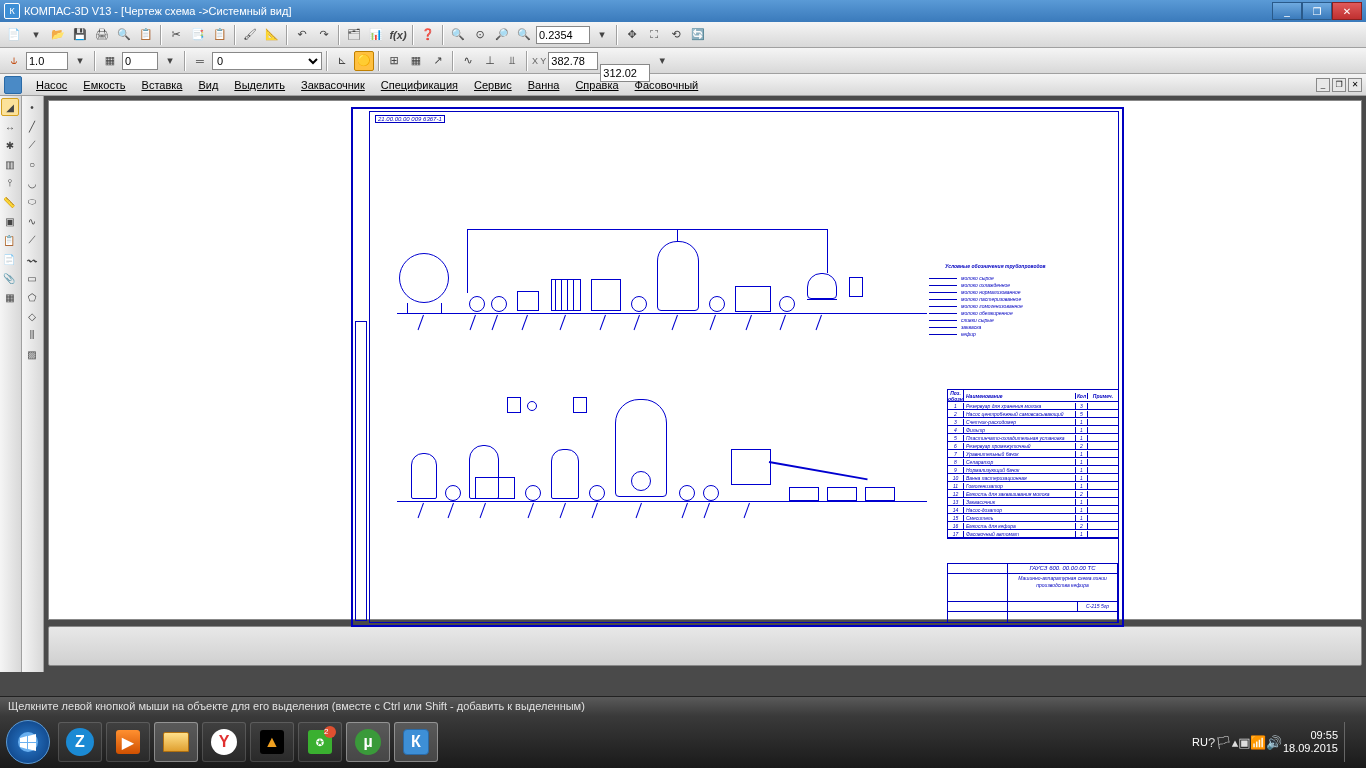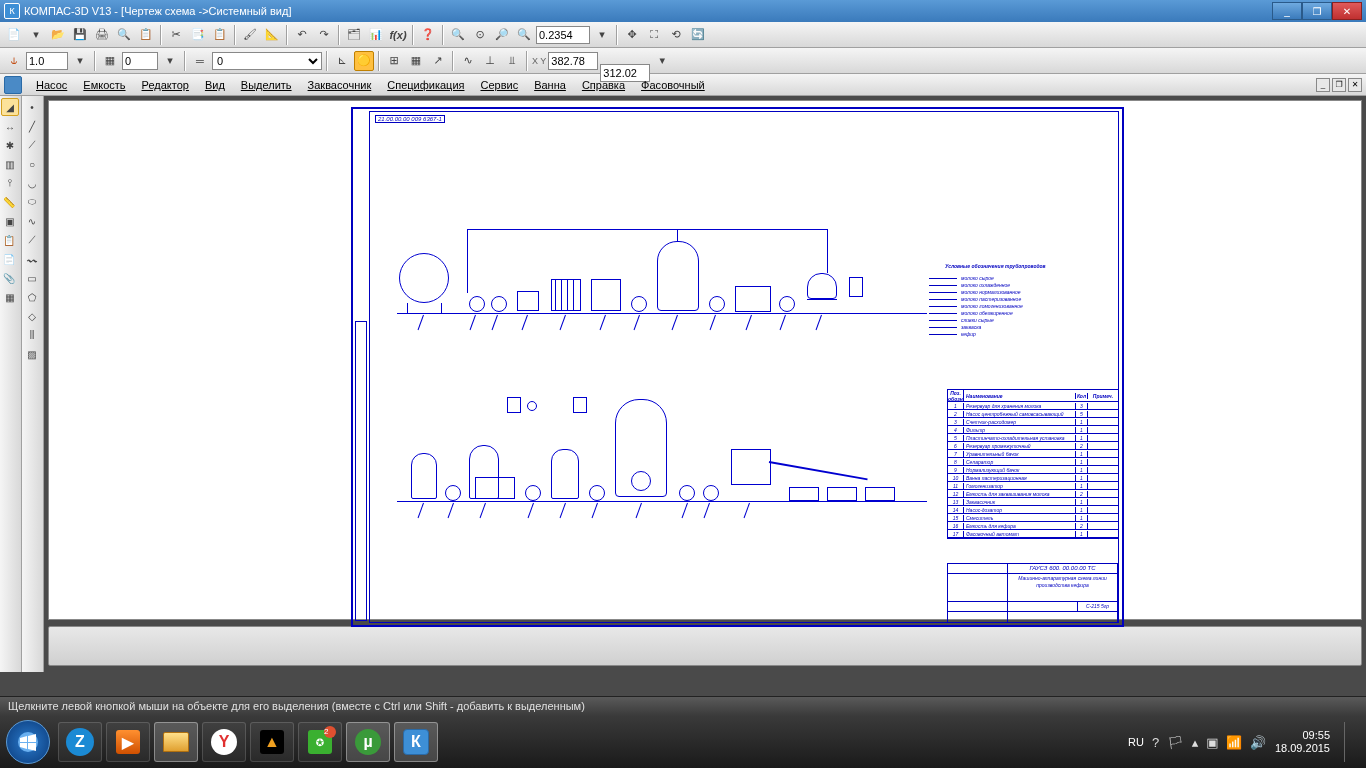--- a/index.html
+++ b/index.html
@@ -47,21 +47,21 @@
 
 
 .statusbar { position:absolute; bottom: 52px; left:0; right:0; height: 20px; background: linear-gradient(#5a5a5a,#3a3a3a); color:#e0e0e0; font-size: 11px; padding: 3px 8px; border-top:1px solid #222;}
 
 
 .taskbar { position:absolute; bottom:0; left:0; right:0; height:52px; background: linear-gradient(#3a3a3a, #1a1a1a); display:flex; align-items:center; padding: 0 6px; }
 .start-btn { width:44px; height:44px; border-radius:50%; background: radial-gradient(#2a7acb,#0a3a7a); border:1px solid #5a9ad6; display:flex;align-items:center;justify-content:center; cursor:pointer; margin-right:6px;}
 .start-btn svg { width:24px; height:24px;}
 .task-icon { width:44px; height:40px; border:1px solid rgba(255,255,255,.15); border-radius:3px; margin:0 2px; display:flex;align-items:center;justify-content:center; cursor:pointer; background: rgba(255,255,255,.05);}
 .task-icon.active { background: rgba(255,255,255,.18); border-color: rgba(255,255,255,.35);}
-.tray { margin-left:auto; display:flex; align-items:center; color:#fff; font-size:11px; gap:8px; padding-right:6px;}
+.tray { margin-left:auto; display:flex; align-items:center; color:#fff; font-size:11px; padding-right:6px;}
 .tray-icon { font-size:13px; cursor:pointer; color:#ddd;}
 .clock { text-align:right; font-size:11px; line-height:13px; cursor:pointer;}
 
 
 .schematic { position:absolute; border: 1.5px solid #0000d0; }
 .schematic.circle { border-radius: 50%; }
 .pipe { position:absolute; background:#0000d0; height:1px; }
 .vpipe { position:absolute; background:#0000d0; width:1px; }
 .leader { position:absolute; background:#0000d0; width:1px; transform-origin: top; transform: rotate(20deg);}
 
@@ -162,21 +162,21 @@
   <span style="color:#666;font-size:9px;">X Y</span>
   <input class="tinput" style="width: 50px;" value="382.78">
   <input class="tinput" style="width: 50px; margin-top: 24px;" value="312.02">
   <div class="tbtn">▾</div>
 </div>
 
 <div class="menubar">
   <div class="menu-icon"></div>
   <div class="menu-item"><span class="u">Насос</span></div>
   <div class="menu-item"><span class="u">Емкость</span></div>
-  <div class="menu-item"><span class="u">Редактор</span></div>
+  <div class="menu-item"><span class="u">Вставка</span></div>
   <div class="menu-item"><span class="u">Вид</span></div>
   <div class="menu-item"><span class="u">Выделить</span></div>
   <div class="menu-item"><span class="u">Заквасочник</span></div>
   <div class="menu-item"><span class="u">Спецификация</span></div>
   <div class="menu-item"><span class="u">Сервис</span></div>
   <div class="menu-item"><span class="u">Ванна</span></div>
   <div class="menu-item"><span class="u">Справка</span></div>
   <div class="menu-item"><span class="u">Фасовочный</span></div>
   <div class="doc-btns">
     <div class="doc-btn">_</div>

